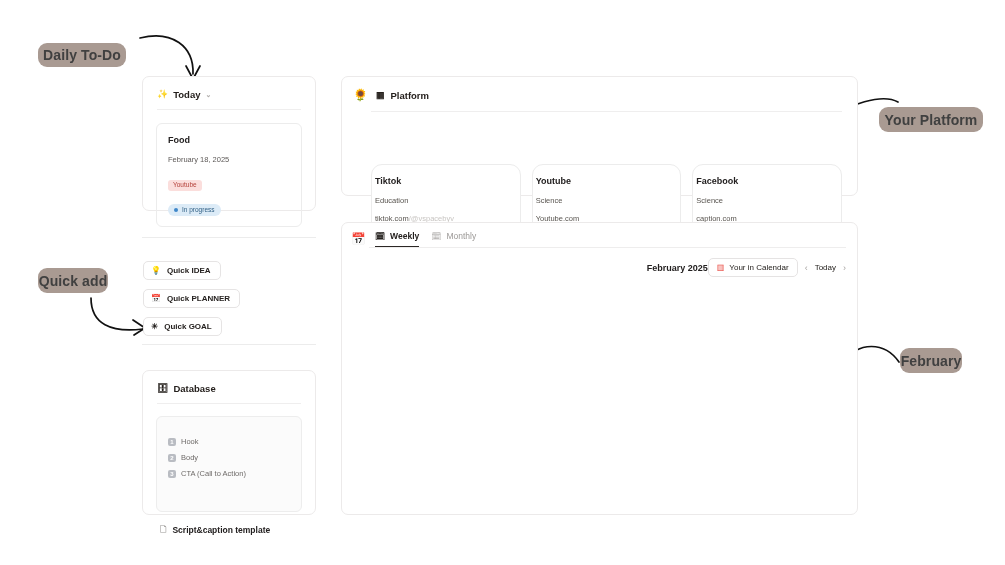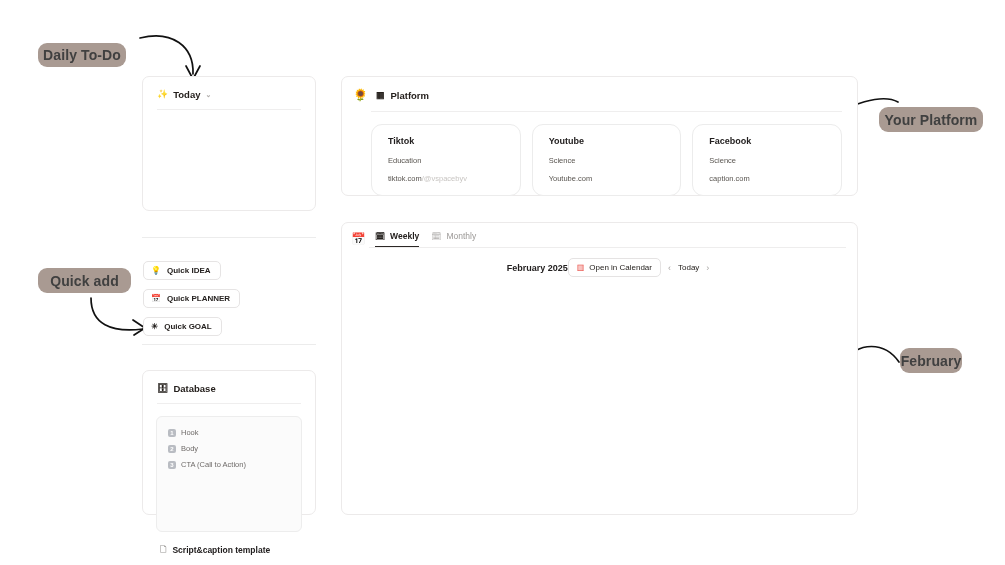--- a/index.html
+++ b/index.html
@@ -63,21 +63,21 @@
     font-size: 8px; font-weight: bold; color: #25211f;
     padding: 4px 9px 4px 7px; background: #fff;
     margin: 0 0 7px 0; white-space: nowrap;
   }
   .qbtn .ico { font-size: 8px; }
 
   .db-box {
     margin: 12px 13px 0 13px;
     border: 1px solid #ededed; border-radius: 6px;
     background: #fbfbfb;
-    padding: 11px 11px; height: 116px;
+    padding: 20px 11px; height: 96px;
   }
   .db-row { display: flex; align-items: center; gap: 5px; margin-bottom: 7px; }
   .db-num {
     width: 8px; height: 8px; border-radius: 2px; background: #b9bcc2;
     color: #fff; font-size: 6px; line-height: 8px; text-align: center; font-weight: bold;
   }
   .db-lbl { font-size: 7.5px; color: #6e6a68; }
   .db-foot {
     display: flex; align-items: center; gap: 6px;
     font-size: 8.5px; font-weight: bold; color: #232020;
@@ -85,42 +85,42 @@
   }
 
   
   .pf-head { display: flex; align-items: center; gap: 8px; padding: 11px 0 0 11px; }
   .pf-emoji { font-size: 12px; }
   .pf-title { display: flex; align-items: center; gap: 6px; font-size: 9.5px; font-weight: bold; color: #25201d; }
   .pf-rule { height: 1px; background: #efeeee; margin: 9px 15px 0 29px; }
   .pf-cards { display: flex; gap: 11px; padding: 12px 15px 0 29px; }
   .pf-card {
     flex: 1; border: 1px solid #ececec; border-radius: 11px;
-    padding: 11px 11px 12px 16px; background: #fff; overflow: hidden;
+    padding: 11px 11px 12px 3px; background: #fff; overflow: hidden; margin-top: 40px;
   }
   .pf-name { font-size: 9px; font-weight: bold; color: #232020; }
   .pf-cat  { font-size: 7.5px; color: #58544f; margin-top: 10px; }
   .pf-url  { font-size: 7.5px; color: #58544f; margin-top: 9px; white-space: nowrap; }
   .pf-url .muted { color: #c8c5c2; }
 
   
   .pl-tabsrow { display: flex; align-items: center; gap: 9px; padding: 8px 0 0 9px; }
   .pl-emoji { font-size: 12px; }
   .pl-tabs { display: flex; gap: 12px; align-items: flex-end; }
   .pl-tab {
     display: flex; align-items: center; gap: 5px;
     font-size: 8.5px; color: #9b9896; padding-bottom: 5px;
     border-bottom: 1.6px solid transparent; white-space: nowrap;
   }
   .pl-tab.active { color: #24201e; font-weight: bold; border-bottom-color: #2b2725; }
   .pl-rule { height: 1px; background: #eeeded; margin: 0 11px 0 27px; }
 
   .pl-title { font-size: 14.5px; font-weight: bold; color: #1c1917; padding: 12px 0 0 28px; letter-spacing: -.2px; }
   .pl-subrow {
-    display: flex; align-items: center; justify-content: center;
+    display: flex; align-items: center; justify-content: flex-end;
     padding: 10px 11px 0 28px;
   }
   .pl-month { font-size: 9px; font-weight: bold; color: #232020; }
   .pl-ctrls { display: flex; align-items: center; gap: 7px; }
   .pl-openbtn {
     display: flex; align-items: center; gap: 5px;
     border: 1px solid #e5e3e3; border-radius: 5px;
     font-size: 8px; color: #26221f; padding: 4px 8px; background: #fff; white-space: nowrap;
   }
   .pl-nav { font-size: 9px; color: #a6a3a1; }
@@ -130,21 +130,21 @@
 <body>
 
 <div id="stage">
 
   <div class="anno-pill" style="left:38px; top:43px; width:88px; height:24px; font-size:14px;">
     <span>Daily To-Do</span>
   </div>
   <div class="anno-pill" style="left:879px; top:107px; width:104px; height:25px; font-size:14px;">
     <span>Your Platform</span>
   </div>
-  <div class="anno-pill" style="left:38px; top:268px; width:93px; height:25px; font-size:14px;">
+  <div class="anno-pill" style="left:38px; top:268px; width:70px; height:25px; font-size:14px;">
     <span>Quick add</span>
   </div>
   <div class="anno-pill" style="left:900px; top:348px; width:62px; height:25px; font-size:14px;">
     <span>February</span>
   </div>
 
   <svg class="anno-svg" style="left:130px; top:30px; width:90px; height:60px;" viewBox="0 0 90 60">
     <path d="M10,8 C42,0 64,16 63,44" fill="none" stroke="#111" stroke-width="1.7" stroke-linecap="round"></path>
     <path d="M56,36 L63,49 L70,36" fill="none" stroke="#111" stroke-width="1.7" stroke-linecap="round" stroke-linejoin="round"></path>
   </svg>
@@ -165,20 +165,35 @@
   </svg>
 
   <div class="panel" style="left:142px; top:76px; width:174px; height:135px;">
     <div class="lp-head">
       <span class="ico">✨</span>
       <span>Today</span>
       <span style="font-size:7px;color:#b0adab;">⌄</span>
     </div>
     <div class="lp-rule"></div>
 
+    <div class="todo-card">
+      <div class="todo-title">Food</div>
+      <div class="todo-date">February 18, 2025</div>
+      <div style="margin-top:9px;">
+        <span class="chip" style="background:#fbdedc;color:#b4413a;">
+          <span>Youtube</span>
+        </span>
+      </div>
+      <div style="margin-top:7px;">
+        <span class="chip round" style="background:#dcebf7;color:#2f5f84;">
+          <span class="dot" style="background:#3f87c9;"></span>
+          <span>In progress</span>
+        </span>
+      </div>
+    </div>
   </div>
 
   <div style="position:absolute;left:142px;top:237px;width:174px;height:1px;background:#ececec;"></div>
 
   <div style="position:absolute;left:143px;top:259px;width:175px;">
     <div class="qbtn">
       <span class="ico">💡</span>
       <span>Quick IDEA</span>
     </div><br>
     <div class="qbtn">
@@ -272,21 +287,21 @@
       </div>
     </div>
     <div class="pl-rule"></div>
 
 
     <div class="pl-subrow">
       <div class="pl-month">February 2025</div>
       <div class="pl-ctrls">
         <div class="pl-openbtn">
           <span style="font-size:8px;color:#e8473f;">▥</span>
-          <span>Open in Calendar</span>
+          <span>Your in Calendar</span>
         </div>
         <span class="pl-nav">‹</span>
         <span class="pl-today">Today</span>
         <span class="pl-nav">›</span>
       </div>
     </div>
 
   </div>
 
 </div>

